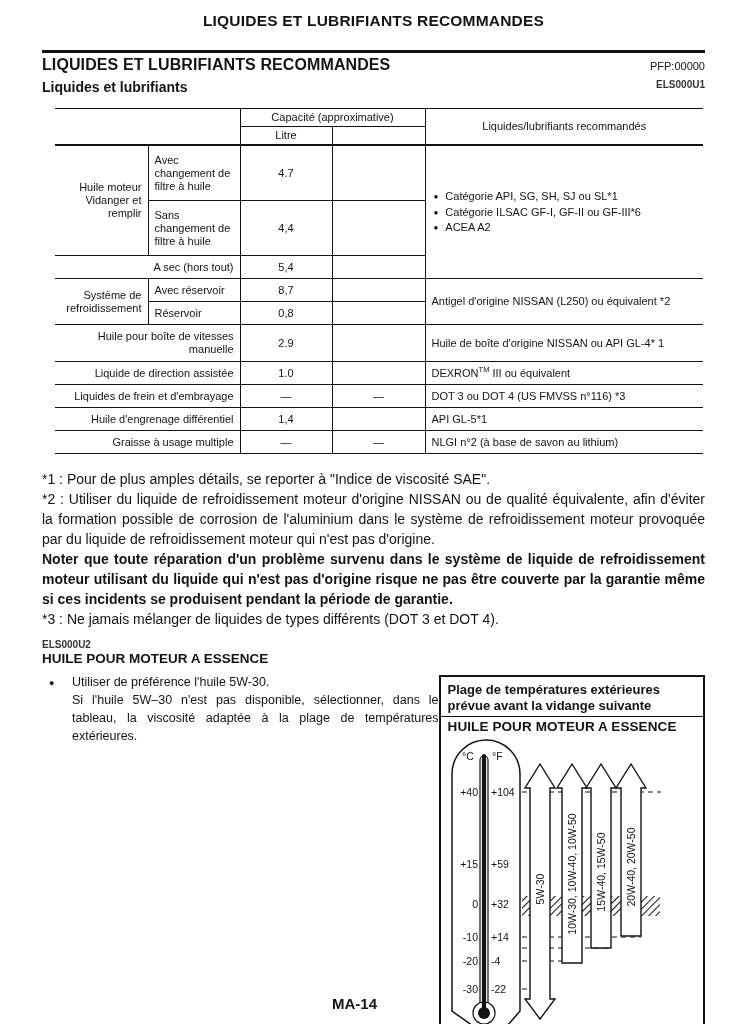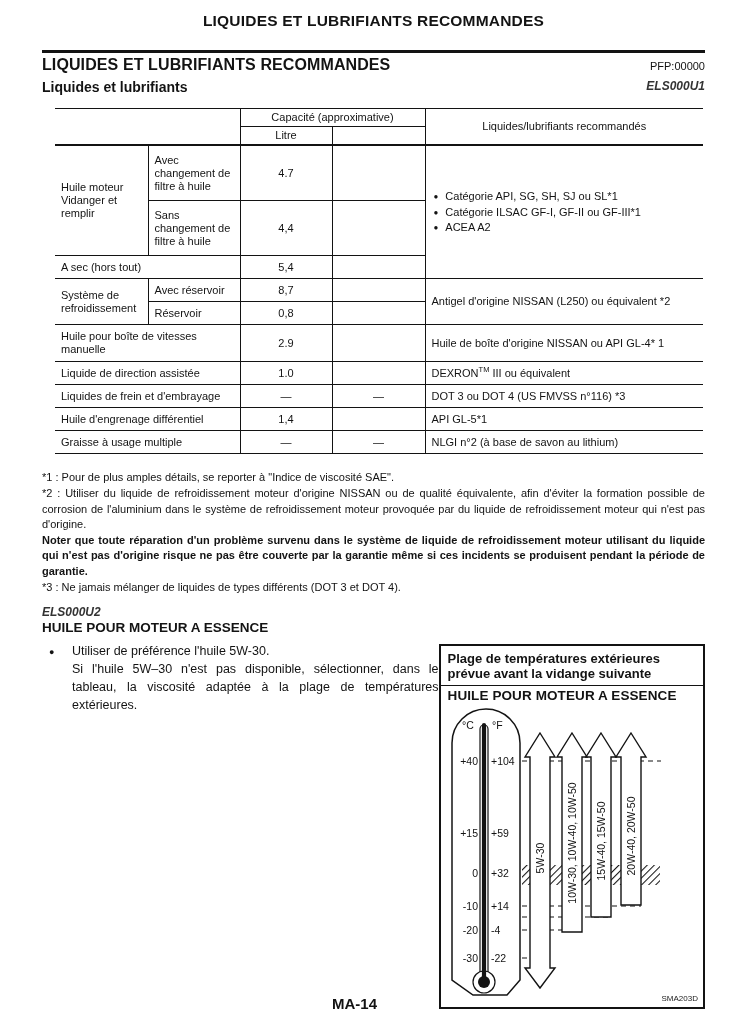--- a/index.html
+++ b/index.html
@@ -13,48 +13,48 @@
   .top-title{
     text-align:center;font-weight:bold;font-size:15.5px;
     padding-top:12px;letter-spacing:.2px;
   }
   .rule-thick{height:3px;background:#131313;margin-top:20px;}
   .sec-head{display:flex;justify-content:space-between;align-items:baseline;margin-top:3px;}
   .sec-title{font-weight:bold;font-size:16px;letter-spacing:.1px;}
   .pfp{font-size:11px;}
   .sub-head{display:flex;justify-content:space-between;align-items:flex-start;margin-top:5px;}
   .sub-title{font-weight:bold;font-size:14px;}
-  .els-code{font-size:12px;font-style:italic;font-weight:bold;color:#333;}
+  .els-code{font-size:10px;font-weight:bold;color:#333;}
   
   table.fluids{
     border-collapse:collapse;table-layout:fixed;
     margin:13px 0 16px 13px;width:648px;
     font-size:11px;line-height:1.2;
     border-top:1.5px solid #131313;border-bottom:1.5px solid #131313;
   }
   table.fluids td{padding:2px 6px;vertical-align:middle;border-top:1px solid #131313;}
   td.hdr-blank{border-top:none;}
   td.cap-h{text-align:center;border-top:none;}
   td.rec-h{text-align:center;border-top:none;}
   td.litre-h{text-align:center;}
   tr.hr2 td{border-bottom:2px solid #131313;}
   td.bb2{border-bottom:2px solid #131313;}
   .bl{border-left:1px solid #131313;}
   .br{border-right:1px solid #131313;}
   .ctr{text-align:center;}
-  td.lab{padding-left:8px;}
+  td.lab{padding-left:8px;text-align:right;}
   .bullet-line{display:flex;align-items:flex-start;margin:2.5px 0;}
   .blt{font-size:8px;margin:2px 7px 0 2px;flex:0 0 auto;}
   sup.tm{font-size:7.5px;vertical-align:super;line-height:0;}
   
   tr.r-tall td{height:50px;}
   tr.r-med td{height:32px;}
   tr.r-std td{height:18px;}
   
-  .notes{margin-top:6px;font-size:11px;line-height:1.42;}
+  .notes{margin-top:6px;font-size:14px;line-height:1.42;}
   .note{margin:0;}
   .note.justify{text-align:justify;}
   .note.bold{font-weight:bold;text-align:justify;}
   
   .sec2{margin-top:10px;}
   .sec2-sub{font-weight:bold;font-size:13.5px;margin-top:1px;}
   .visc-row{display:flex;align-items:flex-start;margin-top:8px;}
   .visc-text{width:418px;position:relative;padding-left:30px;box-sizing:border-box;
     font-size:12.5px;line-height:1.42;}
   .visc-bullet{position:absolute;left:7px;top:3px;font-size:9px;}
@@ -114,21 +114,21 @@
       <td class="bl br">Avec changement de filtre à huile</td>
       <td class="br ctr">4.7</td>
       <td class="br"></td>
       <td rowspan="3" class="bl">
         <div class="bullet-line">
               <span class="blt">●</span>
               <span>Catégorie API, SG, SH, SJ ou SL*1</span>
             </div>
         <div class="bullet-line">
               <span class="blt">●</span>
-              <span>Catégorie ILSAC GF-I, GF-II ou GF-III*1</span>
+              <span>Catégorie ILSAC GF-I, GF-II ou GF-III*6</span>
             </div>
         <div class="bullet-line">
               <span class="blt">●</span>
               <span>ACEA A2</span>
             </div>
       </td>
     </tr>
     <tr class="r-tall">
       <td class="bl br">Sans changement de filtre à huile</td>
       <td class="br ctr">4,4</td>

